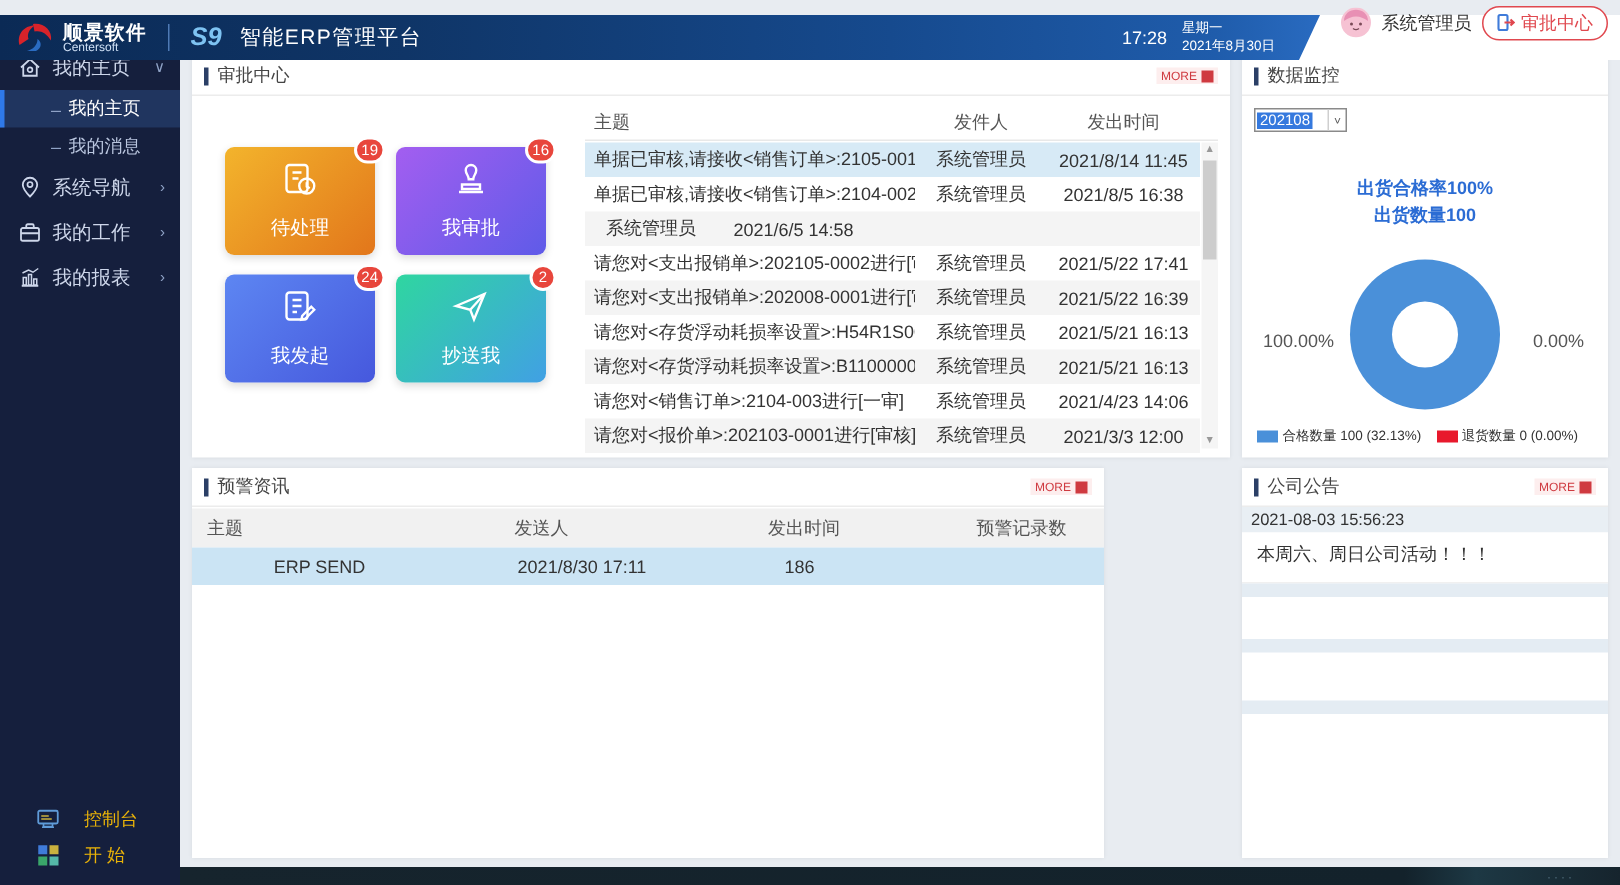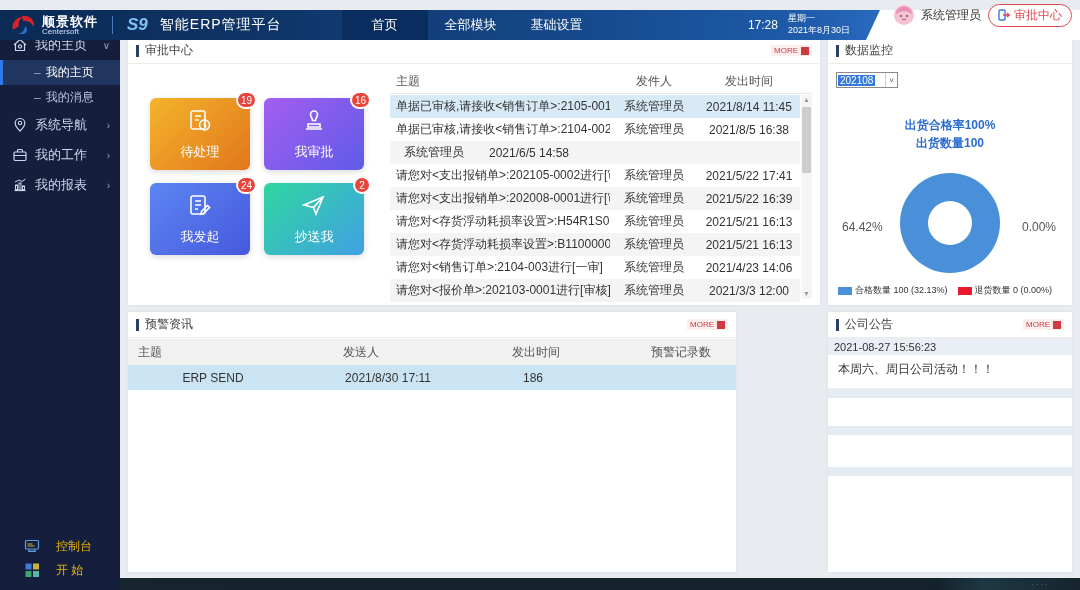--- a/index.html
+++ b/index.html
@@ -157,25 +157,20 @@
         <path d="M8 20 C12 19 15 16 15 12 C18 14 18 18 14 20 Z" fill="#2a6cc2"></path>
       </svg>
       <div class="logo-txt">
         <div class="logo-cn">顺景软件</div>
         <div class="logo-en">Centersoft</div>
       </div>
       <div class="logo-div"></div>
       <span class="s9">S9</span>
       <span class="prod">智能ERP管理平台</span>
     </div>
-    <nav class="nav">
-      <div class="nav-tab active">首页</div>
-      <div class="nav-tab">全部模块</div>
-      <div class="nav-tab">基础设置</div>
-    </nav>
     <div class="clock">
       <span class="clock-time">17:28</span>
       <span class="clock-date">
         <span>星期一</span><br>
         <span>2021年8月30日</span>
       </span>
     </div>
     <div class="hdr-white"></div>
   </header>
   <div class="hdr-user">
@@ -371,21 +366,21 @@
       </div>
       <div class="mon-select">
         <span class="mon-sel-txt">202108</span>
         <span class="mon-sel-chev">˅</span>
       </div>
       <div class="mon-lines">
         <div>出货合格率100%</div>
         <div>出货数量100</div>
       </div>
       <div class="donut-wrap">
-        <span class="donut-lab dl-left">64.42%</span>
+        <span class="donut-lab dl-left">100.00%</span>
         <div class="donut" style="background: rgb(74, 144, 217);"></div>
         <span class="donut-lab dl-right">0.00%</span>
       </div>
       <div class="legend">
         <span class="lg-item">
           <span class="lg-sw" style="background: rgb(74, 144, 217);"></span>
           <span>合格数量 100 (32.13%)</span>
         </span>
         <span class="lg-item">
           <span class="lg-sw" style="background: rgb(232, 25, 44);"></span>
@@ -422,21 +417,21 @@
 
     <section class="panel p-ann">
       <div class="p-head">
         <span class="p-tbar"></span>
         <span class="p-title">公司公告</span>
         <span class="more">
           <span class="more-txt">MORE</span>
           <span class="more-sq"></span>
         </span>
       </div>
-      <div class="ann-date">2021-08-27 15:56:23</div>
+      <div class="ann-date">2021-08-03 15:56:23</div>
       <div class="ann-card">本周六、周日公司活动！！！</div>
       <div class="ann-stripe"></div>
       <div class="ann-gap1"></div>
       <div class="ann-stripe"></div>
       <div class="ann-gap2"></div>
       <div class="ann-stripe"></div>
       <div class="ann-gap3"></div>
     </section>
 
     <div class="bottom-bar">

